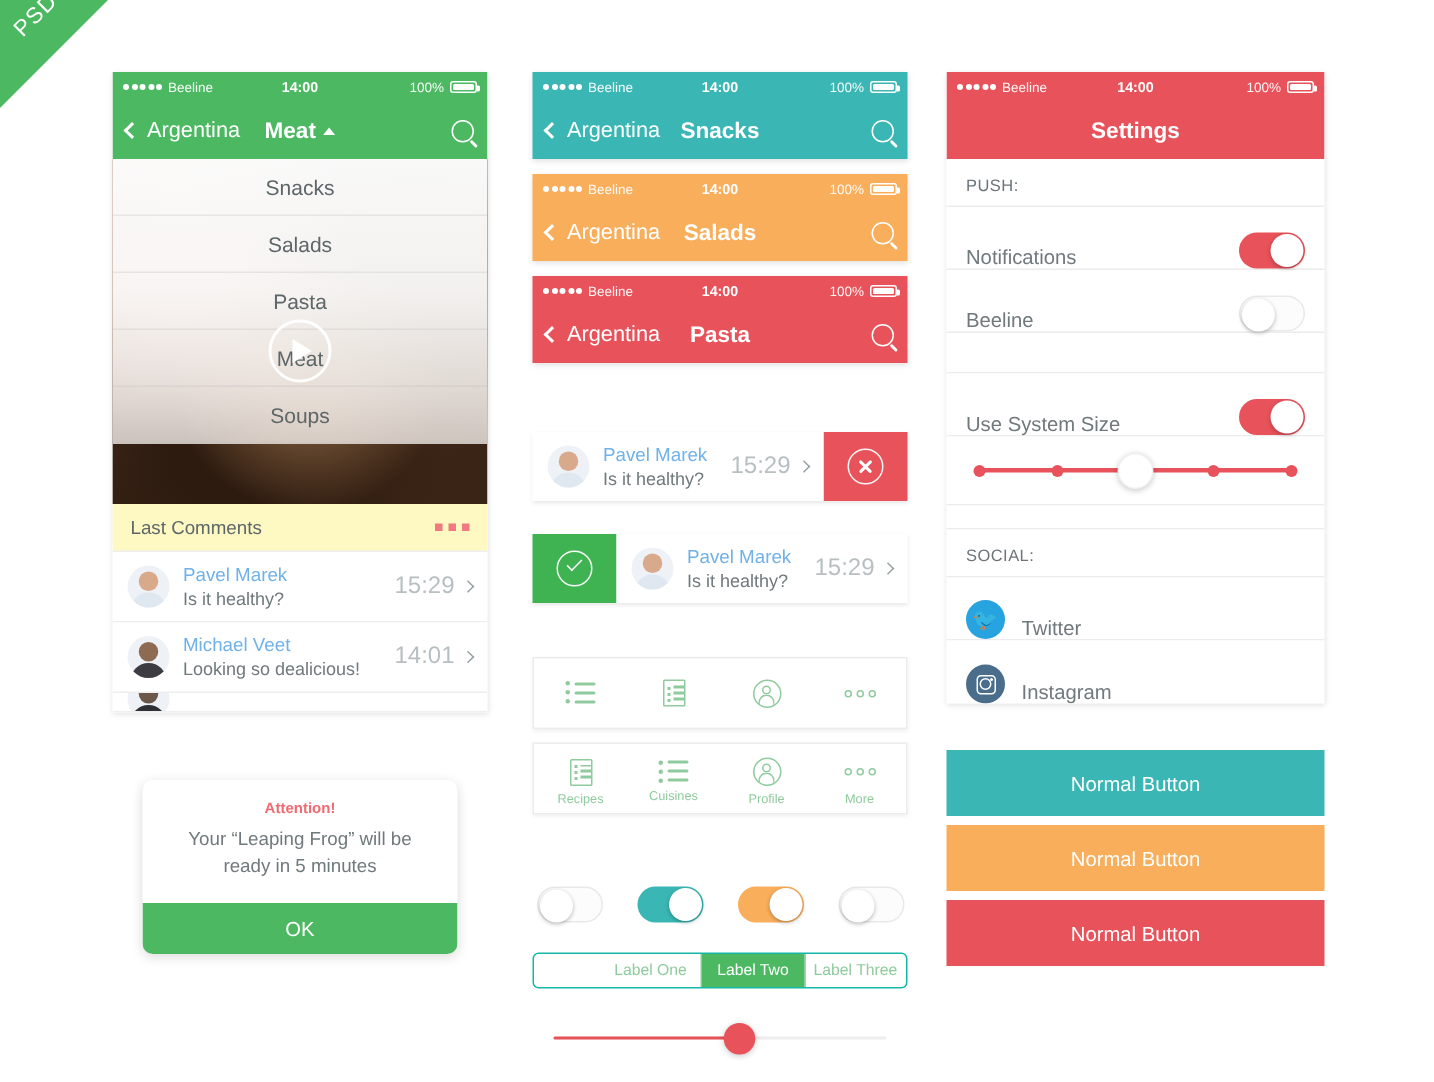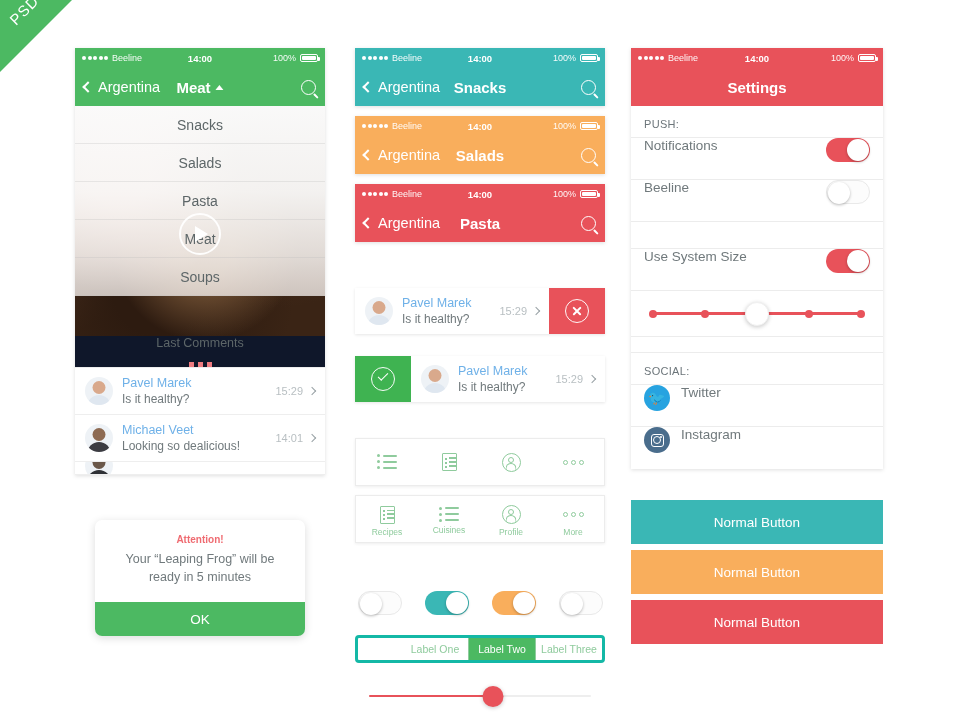--- a/index.html
+++ b/index.html
@@ -128,21 +128,21 @@
   }
   .play-tri {
     width: 0; height: 0; margin-left: 3px;
     border-left: 13px solid #ffffff;
     border-top: 8px solid transparent; border-bottom: 8px solid transparent;
   }
 
   
   .lc-head {
     height: 32px; display: flex; align-items: center;
-    padding: 0 12px; border-bottom: 1px solid #ededed; background: #0f172a; flex-direction: column;
+    padding: 0 12px; border-bottom: 1px solid #ededed; background: #fef9c3;
   }
   .lc-title { font-size: 12.5px; color: #5d6668; flex: 1; }
   .lc-dots { display: flex; gap: 4px; }
   .lc-dots i { width: 5px; height: 5px; background: #ef7b80; display: block; }
 
   
   .comment {
     display: flex; align-items: center; gap: 9px;
     padding: 8px 10px; border-bottom: 1px solid #eeeeee;
     background: #fff; position: relative;
@@ -163,21 +163,21 @@
   .av-pavel .head { background: #d9a98c; }
   .av-pavel .body { background: #dfe7f0; }
   .av-michael .head { background: #8d6a52; }
   .av-michael .body { background: #3c3c42; }
   .av-dark .head { background: #6b584a; }
   .av-dark .body { background: #2f3035; }
   .c-body { flex: 1; min-width: 0; }
   .c-name { font-size: 12.5px; color: #6fb1e8; margin-bottom: 2px; }
   .c-text { font-size: 12px; color: #70797c; }
   .c-meta { display: flex; align-items: center; gap: 6px; }
-  .c-time { font-size: 11px; color: #b8bfc2; }
+  .c-time { font-size: 16px; color: #b8bfc2; }
   .c-chev {
     width: 6px; height: 6px; border-right: 1.8px solid #97a0a4;
     border-top: 1.8px solid #97a0a4; transform: rotate(45deg);
     display: inline-block;
   }
 
   
   .swipe-row { display: flex; background: #fff;
     box-shadow: 0 1px 3px rgba(0,0,0,0.10); }
   .swipe-row .comment { flex: 1; border-bottom: none; }
@@ -253,21 +253,21 @@
   .ico-more { display: flex; gap: 3px; align-items: center; height: 19px; }
   .ico-more i { width: 5px; height: 5px; border-radius: 50%;
     border: 1.4px solid #8fcb9d; display: block; }
 
   
   .set-section {
     padding: 12px 13px 7px; font-size: 11px; color: #6c757a;
     letter-spacing: .3px; background: #fff; border-bottom: 1px solid #ececec;
   }
   .set-row {
-    height: 42px; display: flex; align-items: flex-start; padding: 0 13px;
+    height: 42px; display: flex; align-items: flex-end; padding: 0 13px;
     background: #fff; border-bottom: 1px solid #ececec;
   }
   .set-label { flex: 1; font-size: 13.5px; color: #70797c; }
   .set-gap { height: 27px; background: #fff; border-bottom: 1px solid #ececec; }
 
   
   .toggle {
     width: 44px; height: 24px; border-radius: 12px; position: relative;
     flex: 0 0 44px;
   }
@@ -317,21 +317,21 @@
     margin-bottom: 5px; }
   .alert-text { font-size: 12.5px; color: #70797c; line-height: 1.45; }
   .alert-ok {
     height: 34px; background: #4cb962; color: #fff; font-size: 13.5px;
     display: flex; align-items: center; justify-content: center;
   }
 
   
   .toggle-row { display: flex; gap: 23px; justify-content: center; }
   .seg {
-    display: flex; border: 3px solid #14b8a6; border-radius: 4px;
+    display: flex; border: 1px solid #14b8a6; border-radius: 4px;
     overflow: hidden; background: #fff; padding-left: 44px;
   }
   .seg-item {
     flex: 1; height: 22px; display: flex; align-items: center;
     justify-content: center; font-size: 10.5px; color: #8fcb9d;
     border-right: 1px solid #8fcb9d;
   }
   .seg-item:last-child { border-right: none; }
   .seg-item.active { background: #4cb962; color: #fff; }
   .rslider { position: relative; height: 26px; display: flex; align-items: center; }

